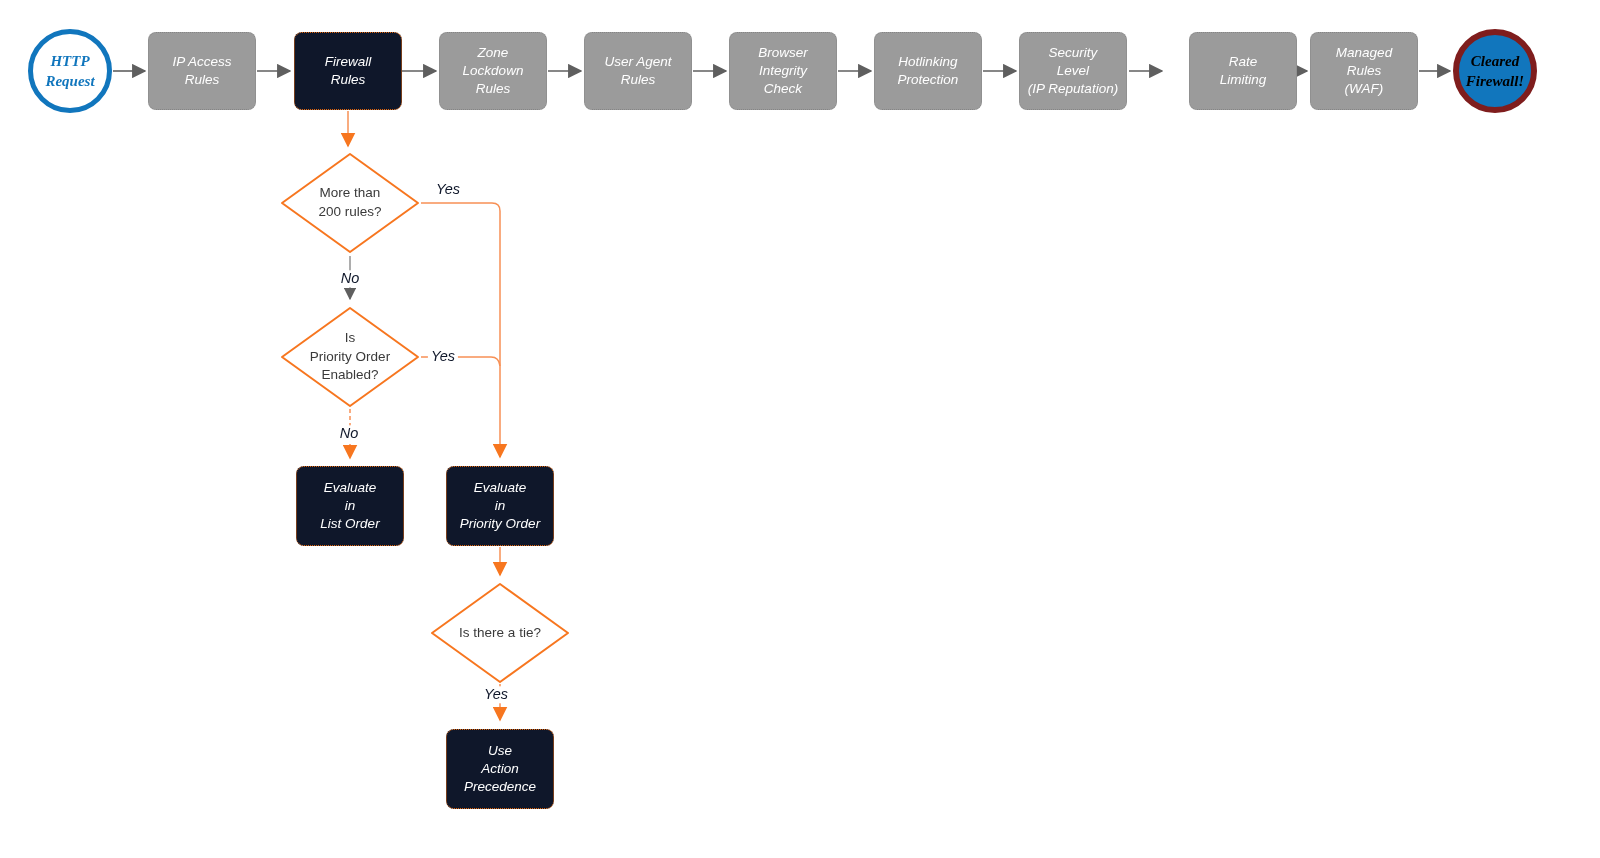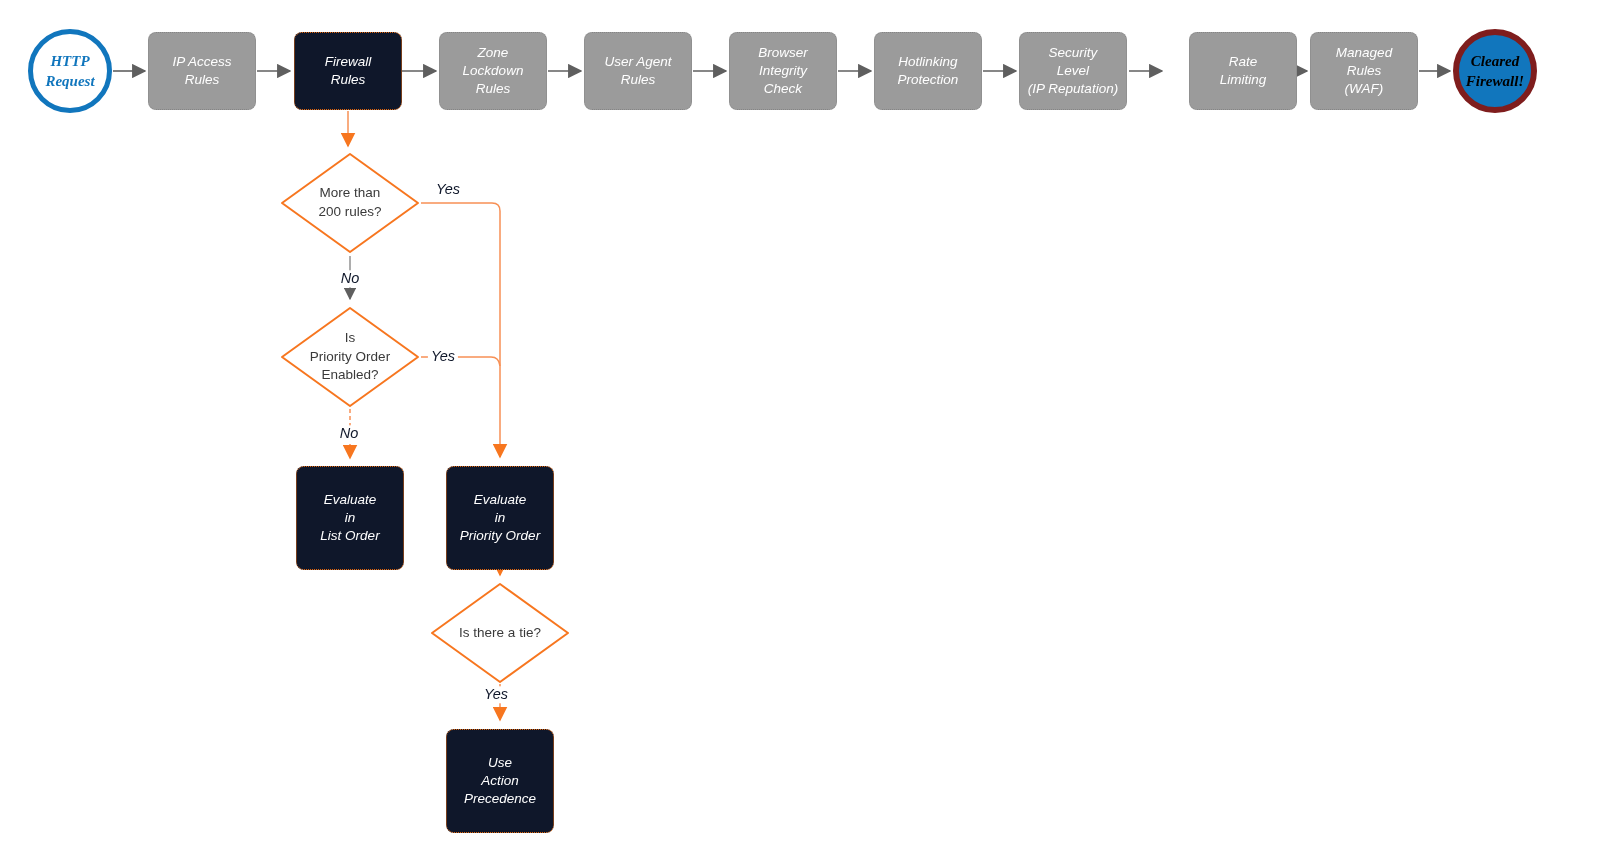--- a/index.html
+++ b/index.html
@@ -25,21 +25,21 @@
     background:#1176BD;border:6px solid #7f1d1d;
     color:#000000;font-style:italic;font-weight:bold;font-size:15px;line-height:1.35;
   }
   
   .box{
     width:108px;height:78px;border-radius:8px;
     font-style:italic;font-size:13.5px;line-height:1.34;color:#ffffff;
   }
   .box.gray{background:#9B9B9B;border:1px dotted #858585;}
   .box.orange{background:#0f172a;border:1px dotted #e0660e;}
-  .box.action{width:108px;height:104px;}
+  .box.action{width:108px;height:80px;}
   
   .diamond{position:absolute;}
   .diamond svg{position:absolute;left:0;top:0;}
   .diamond .dlabel{
     position:absolute;left:0;top:0;width:100%;height:100%;
     display:flex;align-items:center;justify-content:center;text-align:center;
     font-size:13.5px;line-height:1.38;color:#3a3a3a;
   }
   
   .edge-label{

